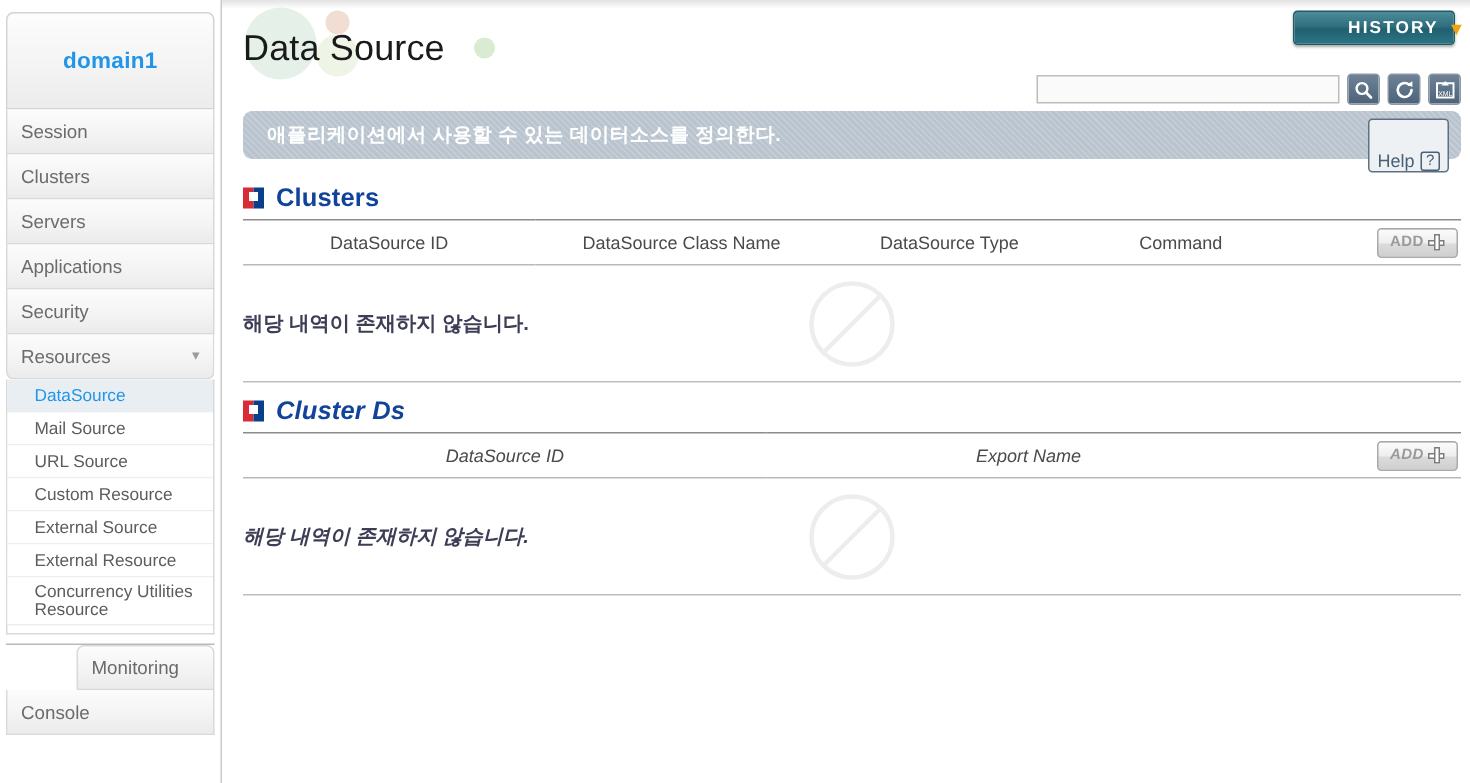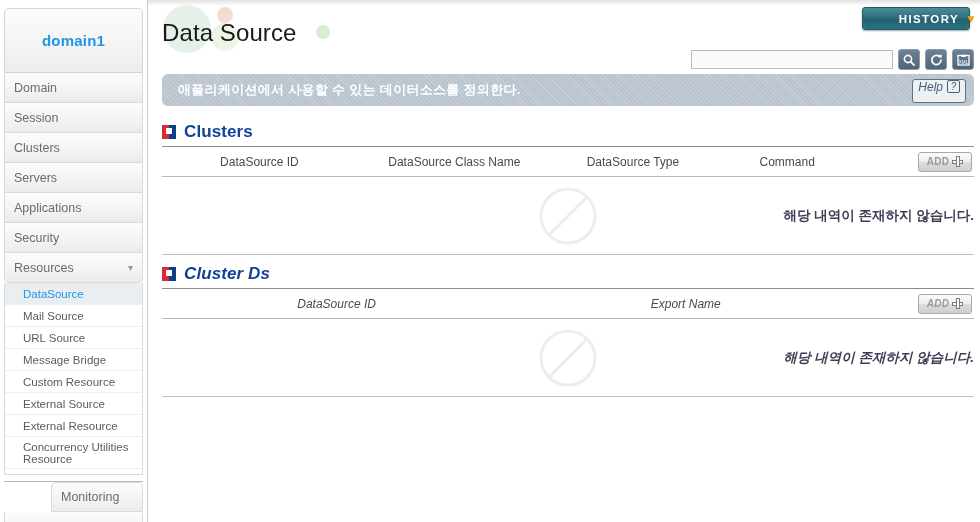--- a/index.html
+++ b/index.html
@@ -131,25 +131,25 @@
     background-image:
       repeating-linear-gradient(45deg, rgba(255,255,255,.18) 0 1px, transparent 1px 3px);
     display: flex; align-items: center;
   }
   .info-banner .msg {
     color: #ffffff; font-size: 13px; font-weight: bold;
     padding-left: 16px; letter-spacing: .3px;
   }
   .help-btn {
     position: absolute; right: 8px; top: 5px;
-    height: 24px; padding: 0 5px;
+    height: 36px; padding: 0 5px;
     border: 1px solid #5d7084; border-radius: 3px;
     background: #eef1f4;
-    display: flex; align-items: flex-start; gap: 4px;
-    font-size: 12px; color: #4a6076; cursor: pointer; font-style: italic;
+    display: flex; align-items: flex-end; gap: 4px;
+    font-size: 12px; color: #4a6076; cursor: pointer;
   }
   .help-q {
     display: inline-flex; align-items: center; justify-content: center;
     width: 13px; height: 13px; border: 1px solid #4a6076; border-radius: 2px;
     font-size: 10px; line-height: 1; color: #4a6076;
   }
 
   
   .section { position: absolute; left: 14px; right: 6px; }
   .sec-db  { top: 118px; }
@@ -190,21 +190,21 @@
   }
   .plus-ico i {
     position: absolute; background: #ffffff; border: 1px solid #7d7d7d;
   }
   .plus-ico i.h { left: 0; top: 3.5px; width: 11px; height: 4px; }
   .plus-ico i.v { left: 3.5px; top: 0; width: 4px; height: 11px; }
 
   .empty-wrap {
     position: relative; height: 78px;
     border-bottom: 1px solid #bdbdbd;
-    display: flex; align-items: center; justify-content: flex-end;
+    display: flex; align-items: center; justify-content: flex-start;
   }
   .empty-text {
     font-size: 13.5px; color: #3d3d56; font-weight: bold;
     position: relative; z-index: 2;
   }
   .watermark {
     position: absolute; left: 50%; top: 50%;
     transform: translate(-50%, -50%);
     width: 62px; height: 62px; z-index: 1; opacity: .5;
   }
@@ -216,23 +216,20 @@
 <div id="app">
 
   <aside id="sidebar">
     <div class="nav-shell">
 
       <div class="domain-head">
         <span class="txt">domain1</span>
       </div>
 
       <div class="nav-item">
-        <span>Domain</span>
-      </div>
-      <div class="nav-item">
         <span>Session</span>
       </div>
       <div class="nav-item">
         <span>Clusters</span>
       </div>
       <div class="nav-item">
         <span>Servers</span>
       </div>
       <div class="nav-item">
         <span>Applications</span>
@@ -247,23 +244,20 @@
 
       <div class="nav-group">
         <div class="sub-item active">
           <span>DataSource</span>
         </div>
         <div class="sub-item">
           <span>Mail Source</span>
         </div>
         <div class="sub-item">
           <span>URL Source</span>
-        </div>
-        <div class="sub-item">
-          <span>Message Bridge</span>
         </div>
         <div class="sub-item">
           <span>Custom Resource</span>
         </div>
         <div class="sub-item">
           <span>External Source</span>
         </div>
         <div class="sub-item">
           <span>External Resource</span>
         </div>

